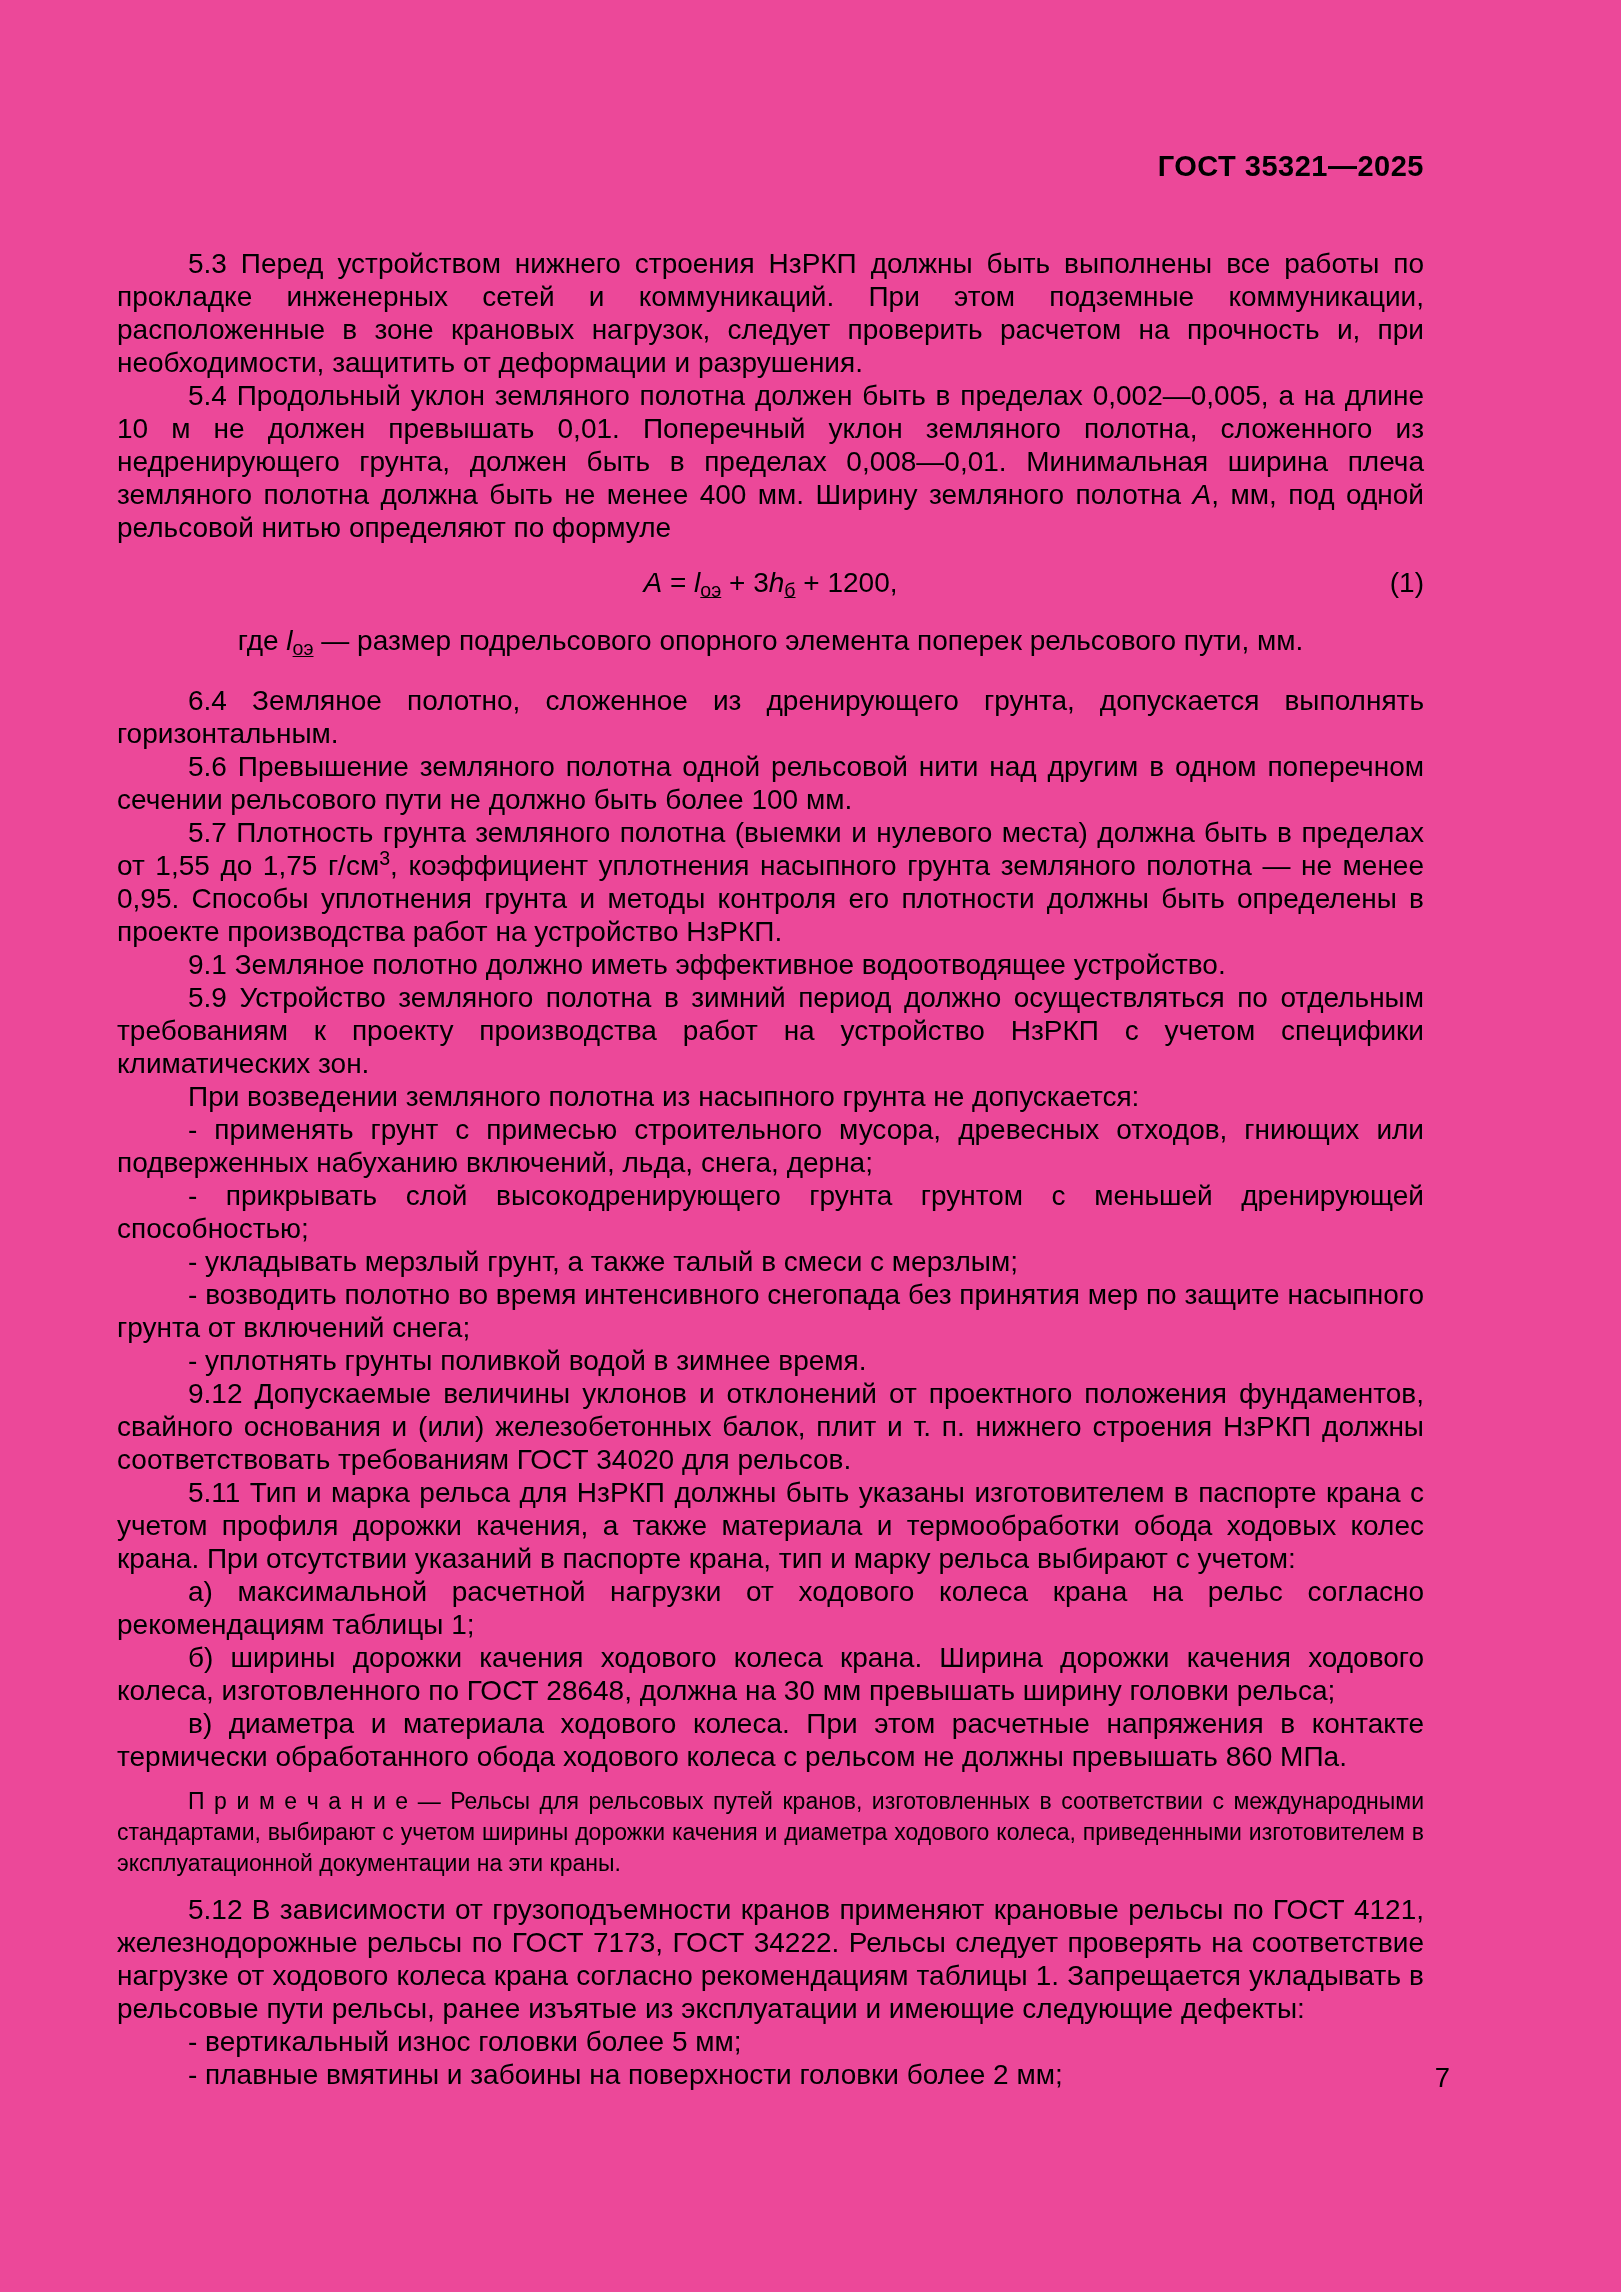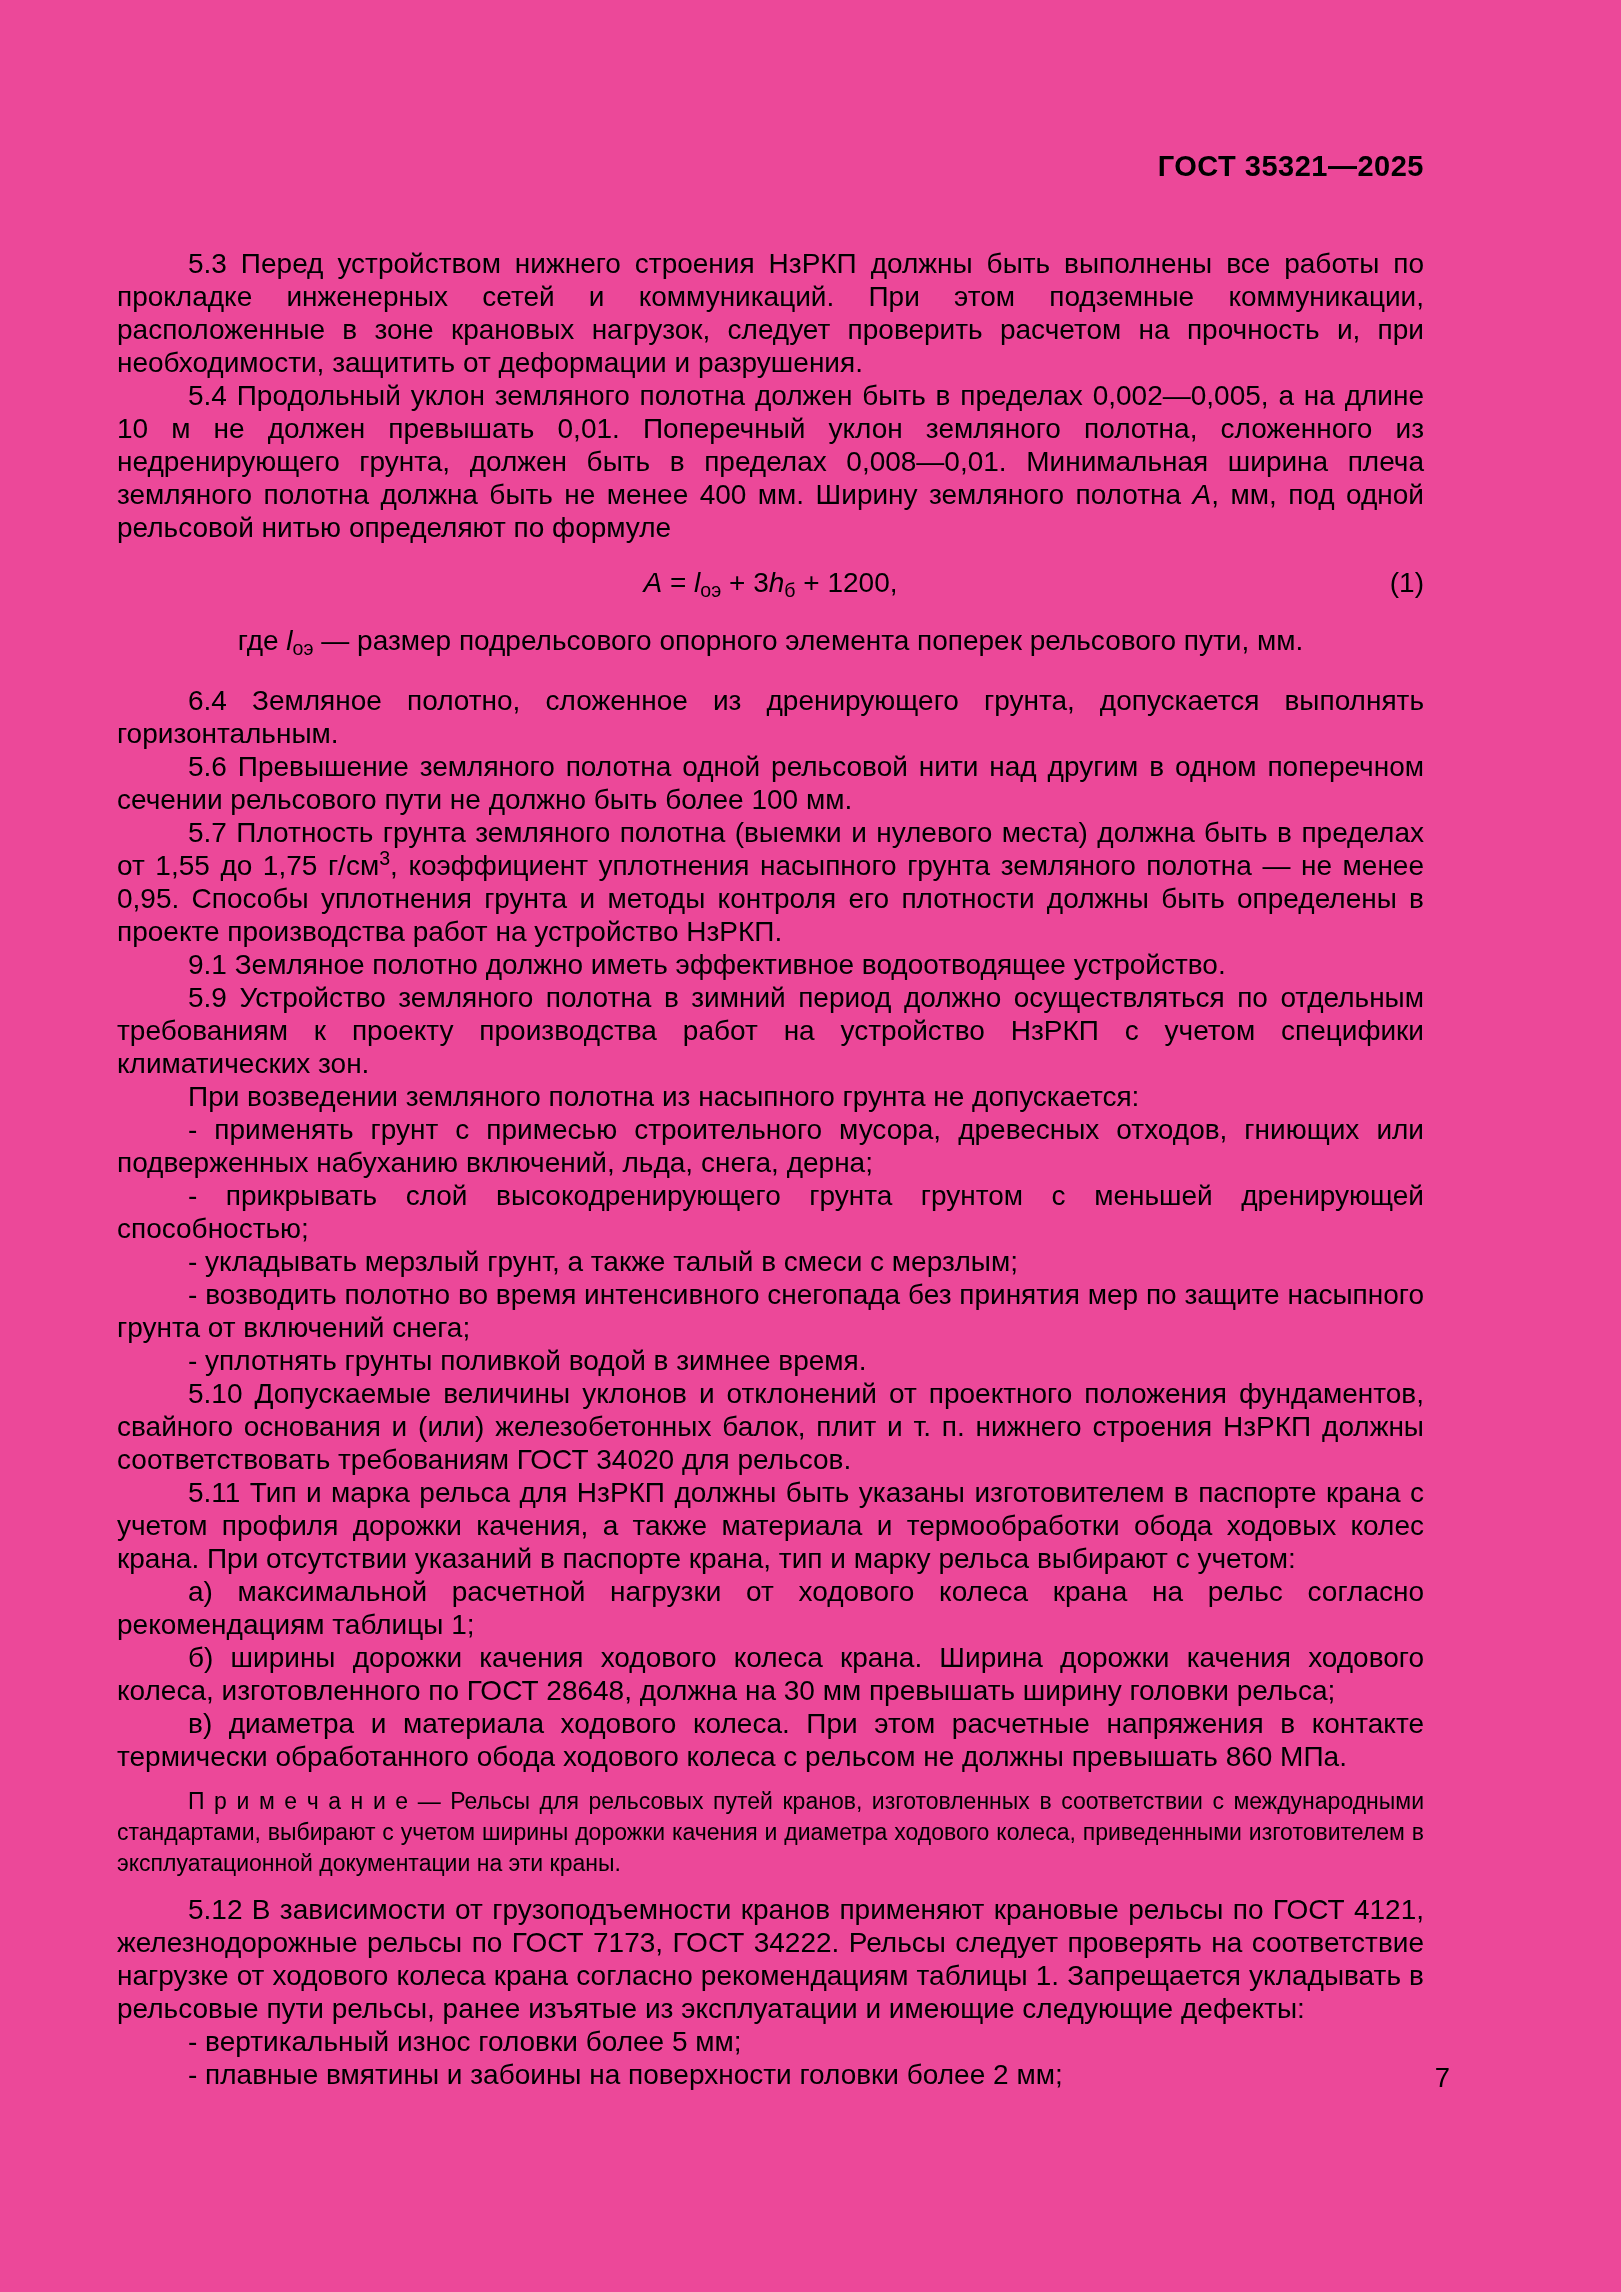--- a/index.html
+++ b/index.html
@@ -61,20 +61,21 @@
   .note {
     margin: 13.7px 0 13.7px 0;
     font-size: 23px;
     line-height: 31px;
     text-indent: 71px;
   }
   sub {
     font-size: 0.7em;
     vertical-align: -0.25em;
     line-height: 0;
+    text-decoration: underline;
   }
   sup {
     font-size: 0.7em;
     vertical-align: 0.5em;
     line-height: 0;
   }
   .page-number {
     position: absolute;
     top: 2062px;
     right: 171px;
@@ -97,21 +98,21 @@
       <div class="para">5.6 Превышение земляного полотна одной рельсовой нити над другим в одном поперечном сечении рельсового пути не должно быть более 100 мм.</div>
       <div class="para">5.7 Плотность грунта земляного полотна (выемки и нулевого места) должна быть в пределах от 1,55 до 1,75 г/см<sup>3</sup>, коэффициент уплотнения насыпного грунта земляного полотна — не менее 0,95. Способы уплотнения грунта и методы контроля его плотности должны быть определены в проекте производства работ на устройство НзРКП.</div>
       <div class="para">9.1 Земляное полотно должно иметь эффективное водоотводящее устройство.</div>
       <div class="para">5.9 Устройство земляного полотна в зимний период должно осуществляться по отдельным требованиям к проекту производства работ на устройство НзРКП с учетом специфики климатических зон.</div>
       <div class="para">При возведении земляного полотна из насыпного грунта не допускается:</div>
       <div class="para">- применять грунт с примесью строительного мусора, древесных отходов, гниющих или подверженных набуханию включений, льда, снега, дерна;</div>
       <div class="para">- прикрывать слой высокодренирующего грунта грунтом с меньшей дренирующей способностью;</div>
       <div class="para">- укладывать мерзлый грунт, а также талый в смеси с мерзлым;</div>
       <div class="para">- возводить полотно во время интенсивного снегопада без принятия мер по защите насыпного грунта от включений снега;</div>
       <div class="para">- уплотнять грунты поливкой водой в зимнее время.</div>
-      <div class="para">5.10 Допускаемые величины уклонов и отклонений от проектного положения фундаментов, свайного основания и (или) железобетонных балок, плит и т. п. нижнего строения НзРКП должны соответствовать требованиям ГОСТ 34020 для рельсов.</div>
+      <div class="para">9.12 Допускаемые величины уклонов и отклонений от проектного положения фундаментов, свайного основания и (или) железобетонных балок, плит и т. п. нижнего строения НзРКП должны соответствовать требованиям ГОСТ 34020 для рельсов.</div>
       <div class="para">5.11 Тип и марка рельса для НзРКП должны быть указаны изготовителем в паспорте крана с учетом профиля дорожки качения, а также материала и термообработки обода ходовых колес крана. При отсутствии указаний в паспорте крана, тип и марку рельса выбирают с учетом:</div>
       <div class="para">а) максимальной расчетной нагрузки от ходового колеса крана на рельс согласно рекомендациям таблицы 1;</div>
       <div class="para">б) ширины дорожки качения ходового колеса крана. Ширина дорожки качения ходового колеса, изготовленного по ГОСТ 28648, должна на 30 мм превышать ширину головки рельса;</div>
       <div class="para">в) диаметра и материала ходового колеса. При этом расчетные напряжения в контакте термически обработанного обода ходового колеса с рельсом не должны превышать 860 МПа.</div>
       <div class="note">П р и м е ч а н и е  — Рельсы для рельсовых путей кранов, изготовленных в соответствии с международными стандартами, выбирают с учетом ширины дорожки качения и диаметра ходового колеса, приведенными изготовителем в эксплуатационной документации на эти краны.</div>
       <div class="para">5.12 В зависимости от грузоподъемности кранов применяют крановые рельсы по ГОСТ 4121, железнодорожные рельсы по ГОСТ 7173, ГОСТ 34222. Рельсы следует проверять на соответствие нагрузке от ходового колеса крана согласно рекомендациям таблицы 1. Запрещается укладывать в рельсовые пути рельсы, ранее изъятые из эксплуатации и имеющие следующие дефекты:</div>
       <div class="para">- вертикальный износ головки более 5 мм;</div>
       <div class="para">- плавные вмятины и забоины на поверхности головки более 2 мм;</div>
     </div>
 

